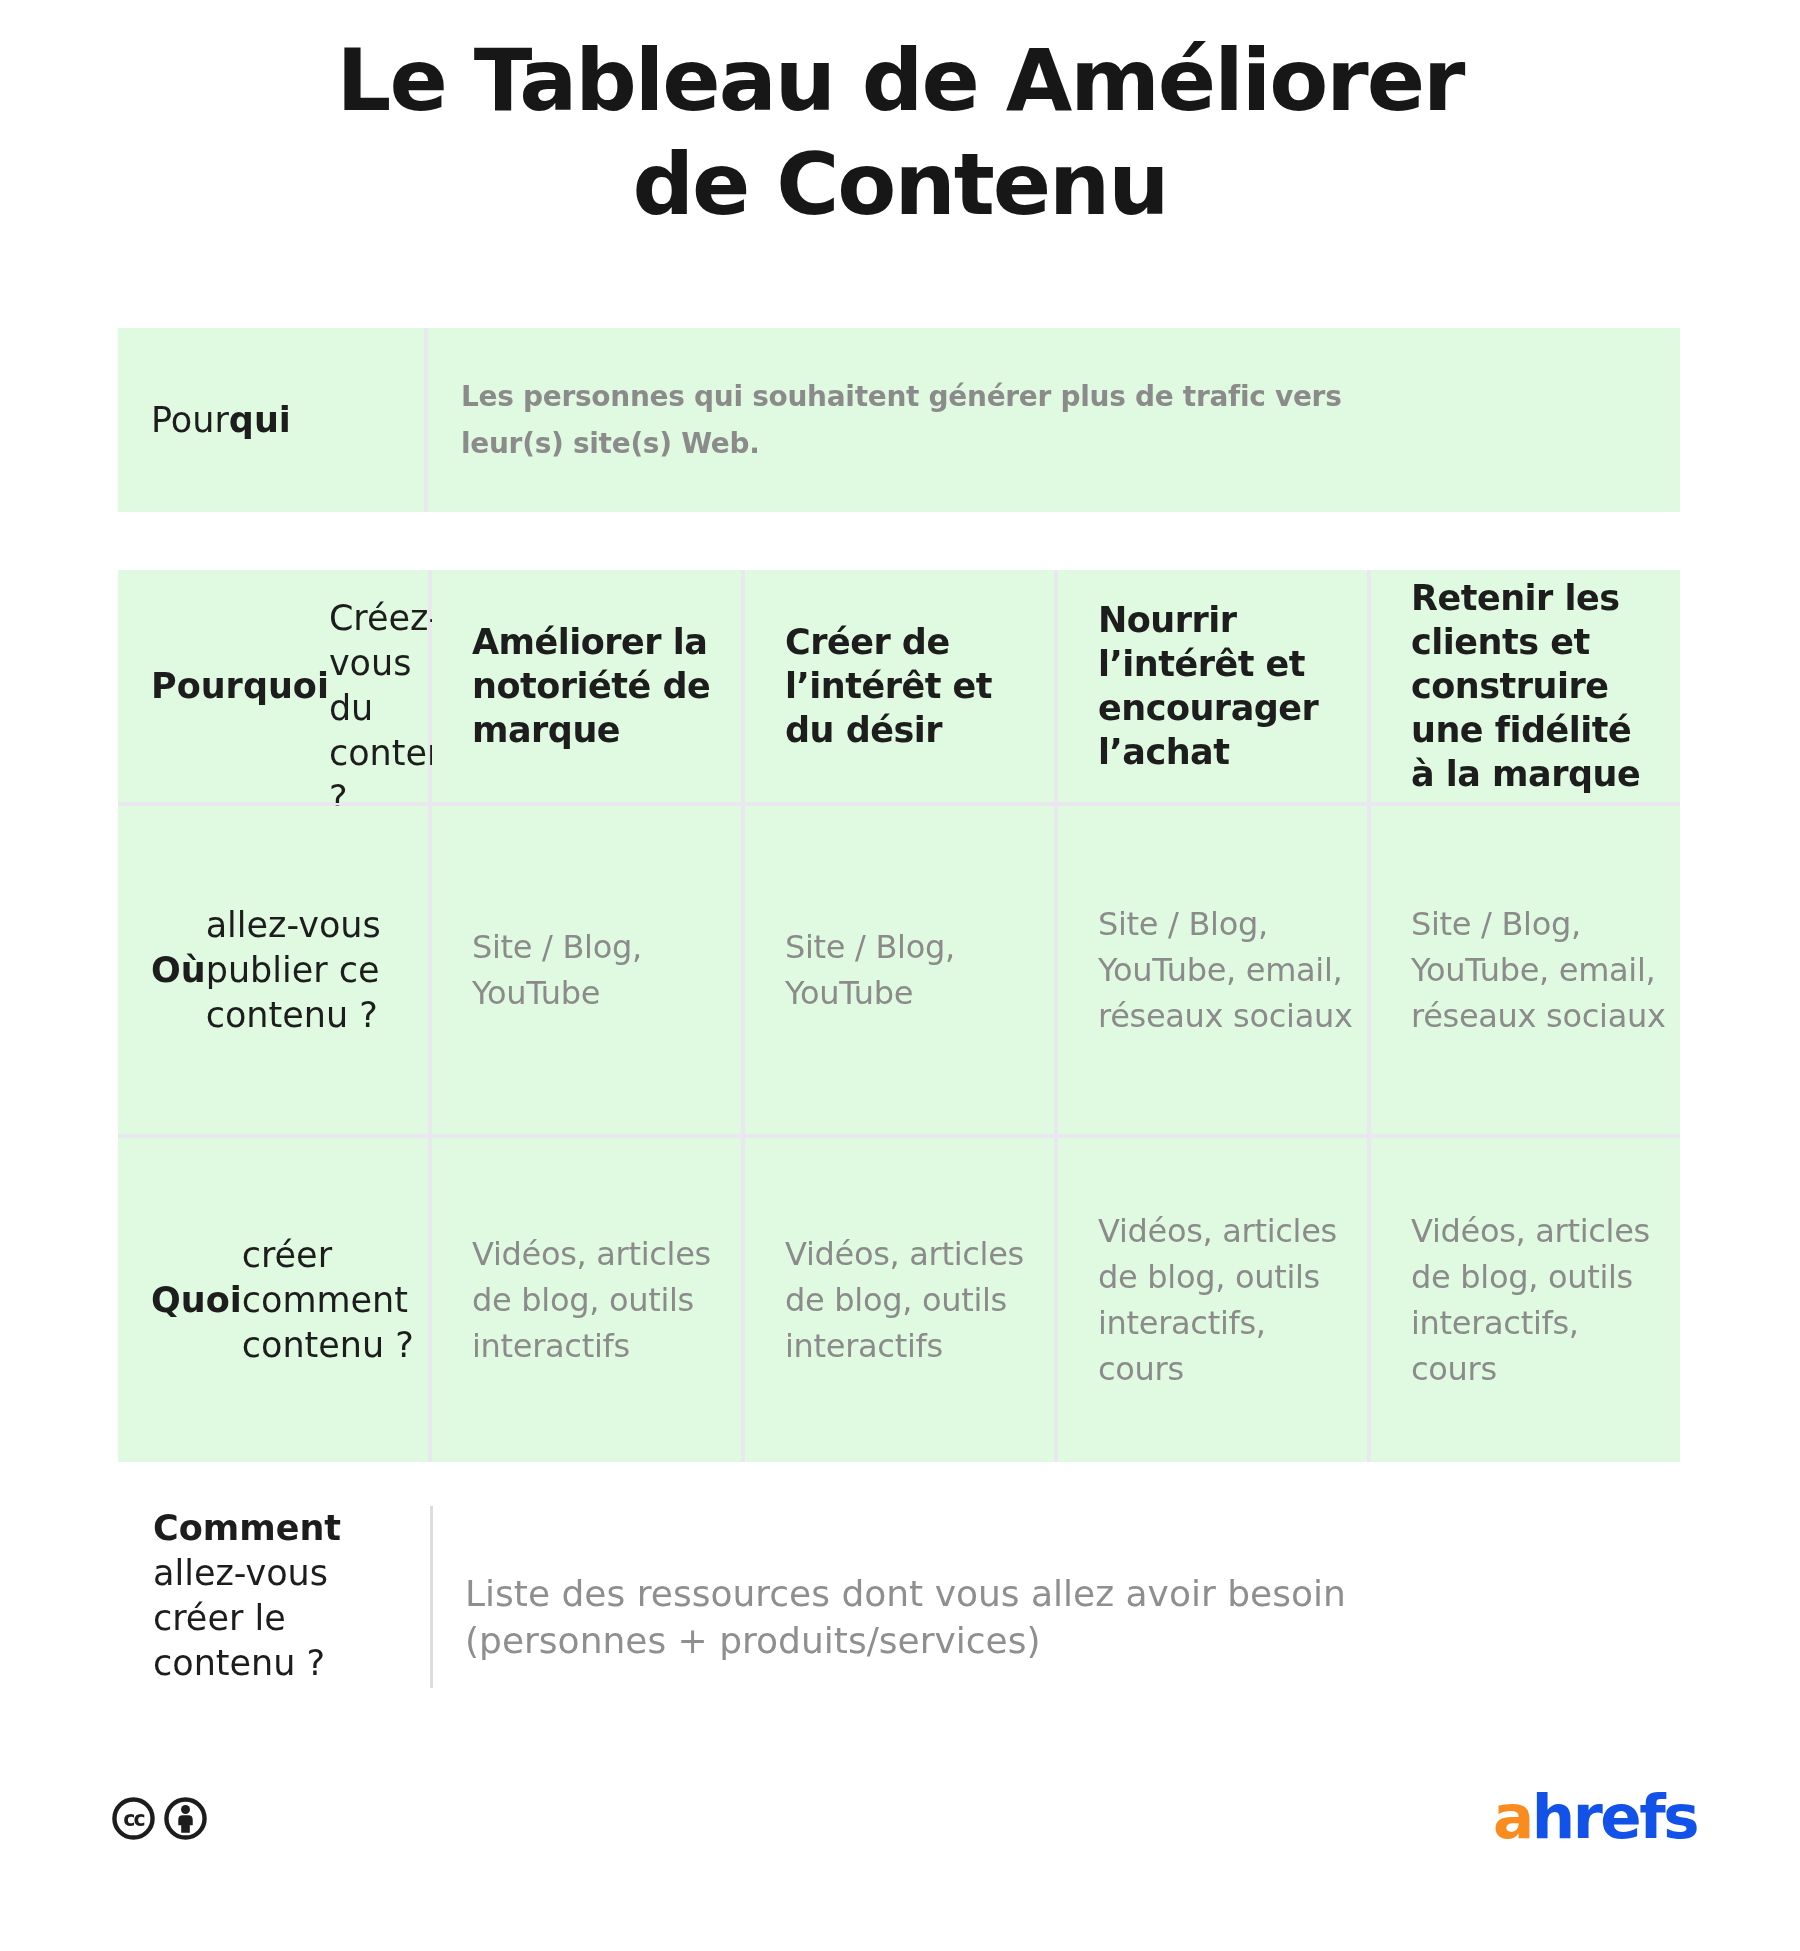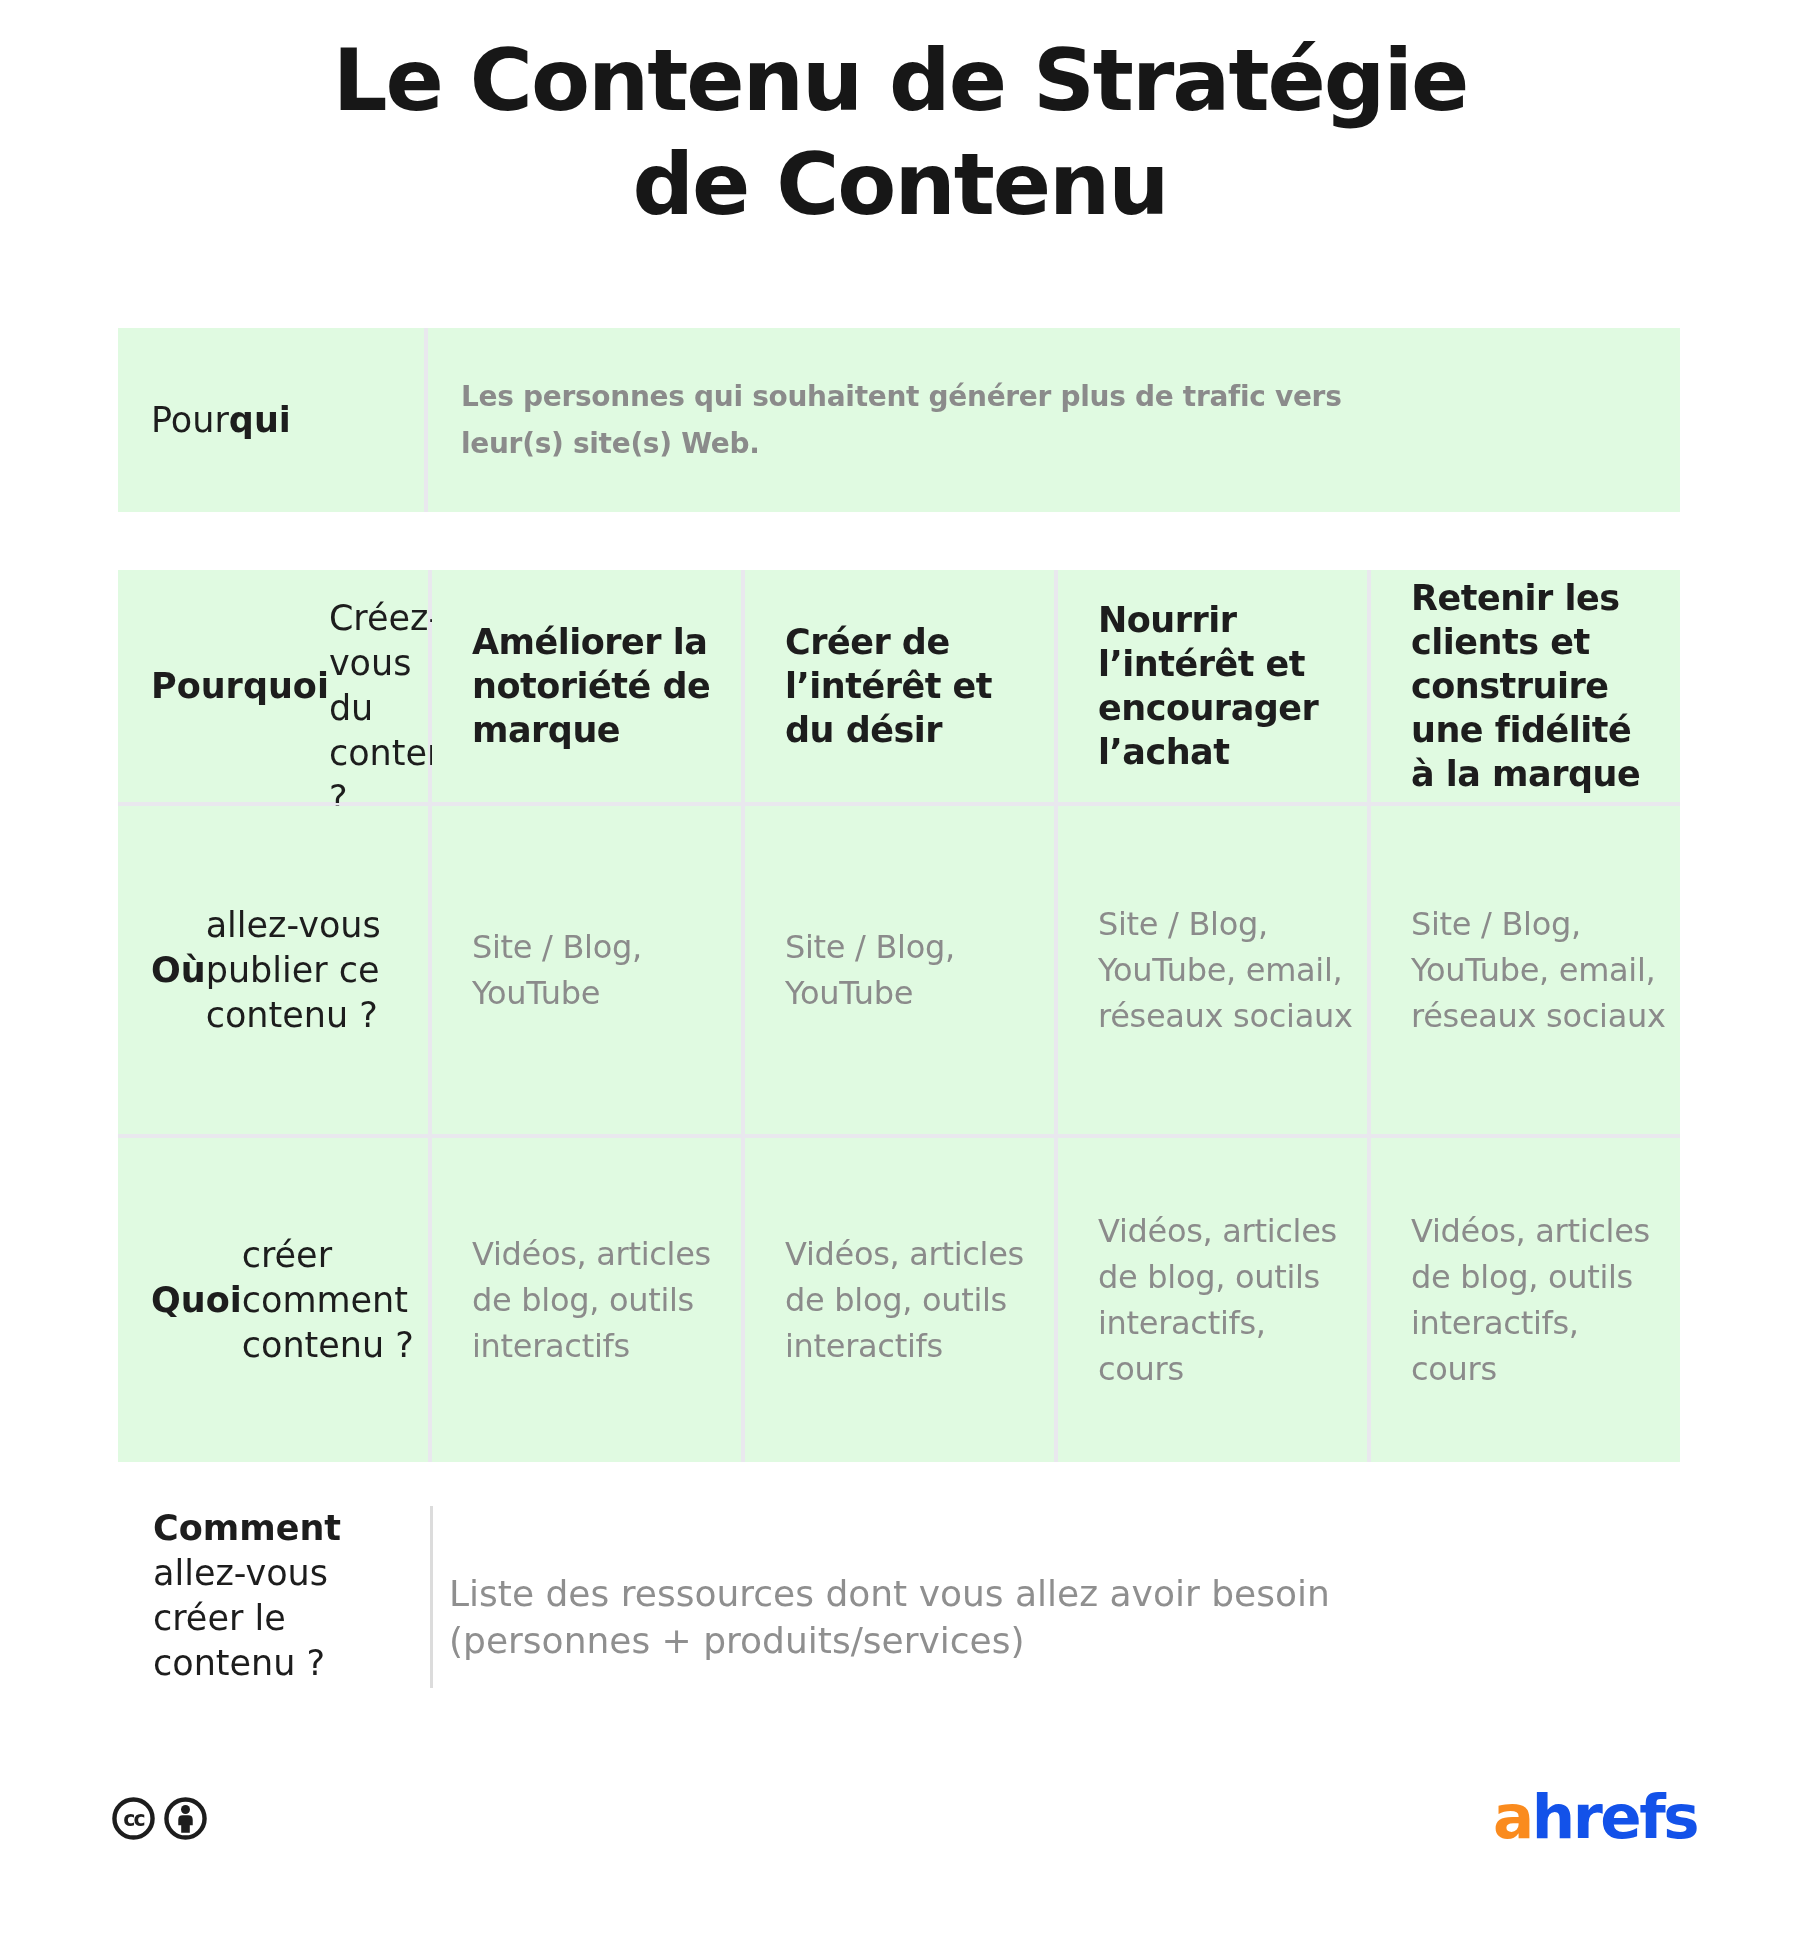--- a/index.html
+++ b/index.html
@@ -87,21 +87,21 @@
     width:312px; flex:none;
     padding-left:35px; box-sizing:border-box;
     font-size:35px; line-height:45px;
   }
   .how-divider {
     width:3px; height:182px; flex:none;
     background:#dcdcdc;
   }
   .how-value {
     flex:1;
-    padding-left:16px; margin-top:64px;
+    padding-left:32px; margin-top:64px;
     font-size:36px; line-height:47px;
     color:#8f8f8f;
   }
 
   
   .license-row {
     position:absolute; left:112px; top:1797px;
     display:flex; align-items:center; gap:9px;
   }
   .license-row svg { display:block; }
@@ -112,21 +112,21 @@
   .ahrefs-logo {
     position:absolute; top:1781px; right:103px;
     font-size:61px; font-weight:bold; letter-spacing:-2.5px;
   }
   .logo-a { color:#fa8b1e; }
   .logo-rest { color:#1352e9; }
 </style>
 </head>
 <body>
 
-<div class="title pre">Le Contenu de Stratégie
+<div class="title pre">Le Tableau de Améliorer
 de Contenu</div>
 
 <div class="who-box">
   <div class="who-label pre"><span>Pour </span><span class="b">qui</span></div>
   <div class="who-value pre">Les personnes qui souhaitent générer plus de trafic vers
 leur(s) site(s) Web.</div>
 </div>
 
 <div class="strategy-table">
 

